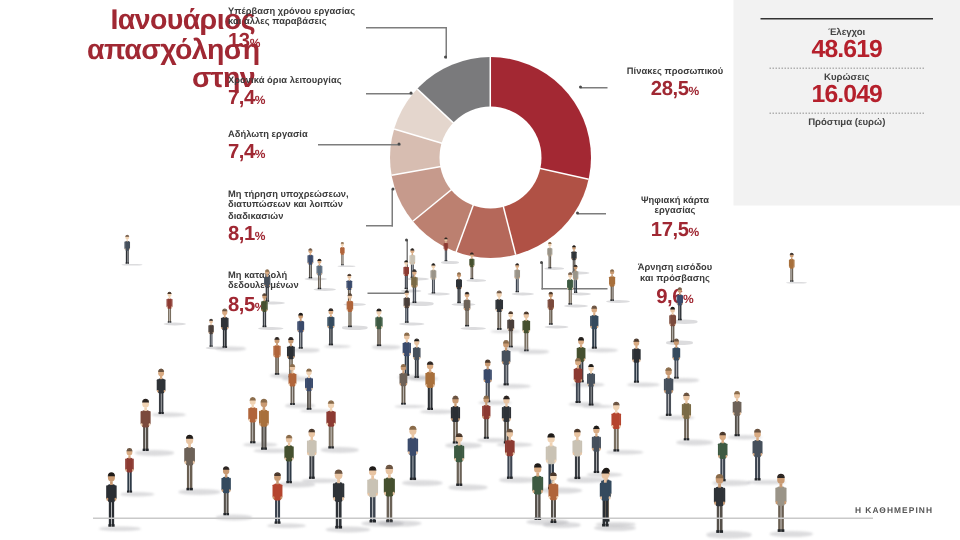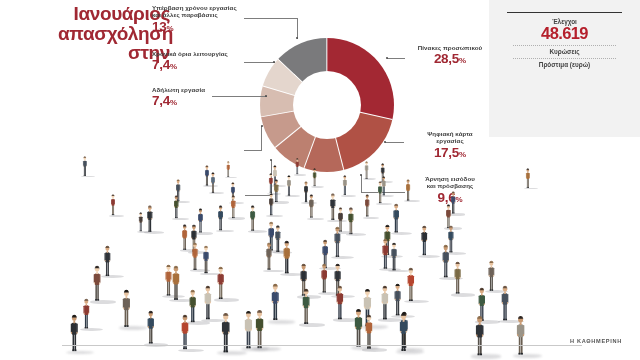--- a/index.html
+++ b/index.html
@@ -114,21 +114,36 @@
     <div class="co-val"><span>7,4</span><span class="pct">%</span></div>
   </div>
 
   <div class="callout co-left" style="left:152px;top:86px;width:92px;">
     <div class="co-text">
       <div>Αδήλωτη εργασία</div>
     </div>
     <div class="co-val"><span>7,4</span><span class="pct">%</span></div>
   </div>
 
-
+  <div class="callout co-left" style="left:152px;top:126px;width:96px;">
+    <div class="co-text">
+      <div>Μη τήρηση υποχρεώσεων,</div>
+      <div>διατυπώσεων και λοιπών</div>
+      <div>διαδικασιών</div>
+    </div>
+    <div class="co-val"><span>8,1</span><span class="pct">%</span></div>
+  </div>
+
+  <div class="callout co-left" style="left:152px;top:180px;width:96px;">
+    <div class="co-text">
+      <div>Μη καταβολή</div>
+      <div>δεδουλευμένων</div>
+    </div>
+    <div class="co-val"><span>8,5</span><span class="pct">%</span></div>
+  </div>
 
   <div class="callout co-right" style="left:404px;top:44px;width:92px;">
     <div class="co-text">
       <div>Πίνακες προσωπικού</div>
     </div>
     <div class="co-val"><span>28,5</span><span class="pct">%</span></div>
   </div>
 
   <div class="callout co-right" style="left:404px;top:130px;width:92px;">
     <div class="co-text">
@@ -174,20 +189,21 @@
       <div id="stats-rule"></div>
 
       <div>
         <div class="stat-label">Έλεγχοι</div>
         <div class="stat-value">48.619</div>
       </div>
       <div class="stat-div"></div>
 
       <div>
         <div class="stat-label">Κυρώσεις</div>
+        <div class="stat-value">16.049</div>
       </div>
       <div class="stat-div"></div>
 
       <div>
         <div class="stat-label">Πρόστιμα (ευρώ)</div>
       </div>
     </div>
   </div>
 
   <div id="crowd">

